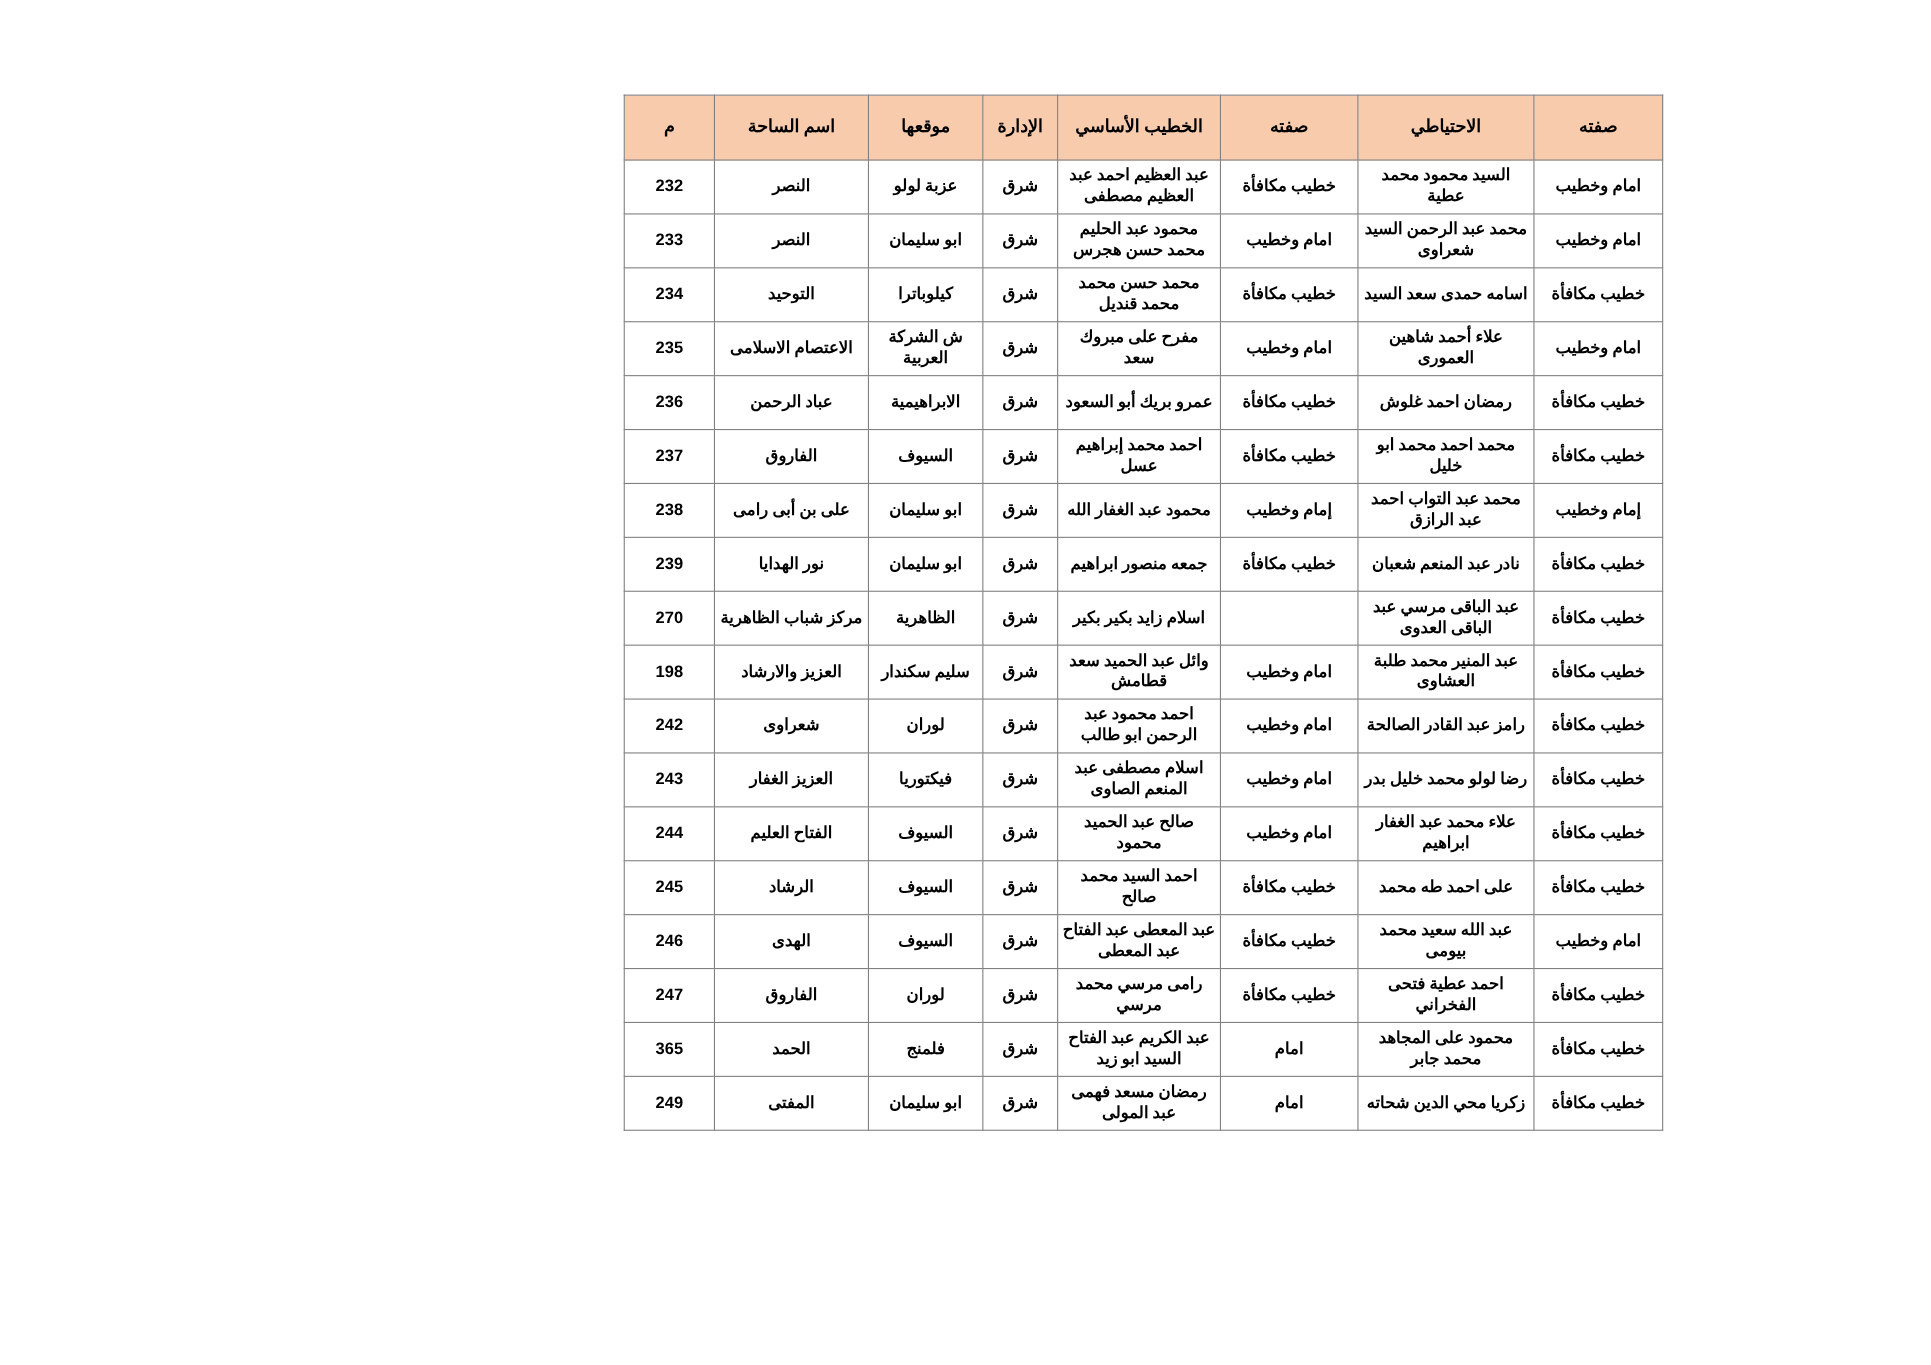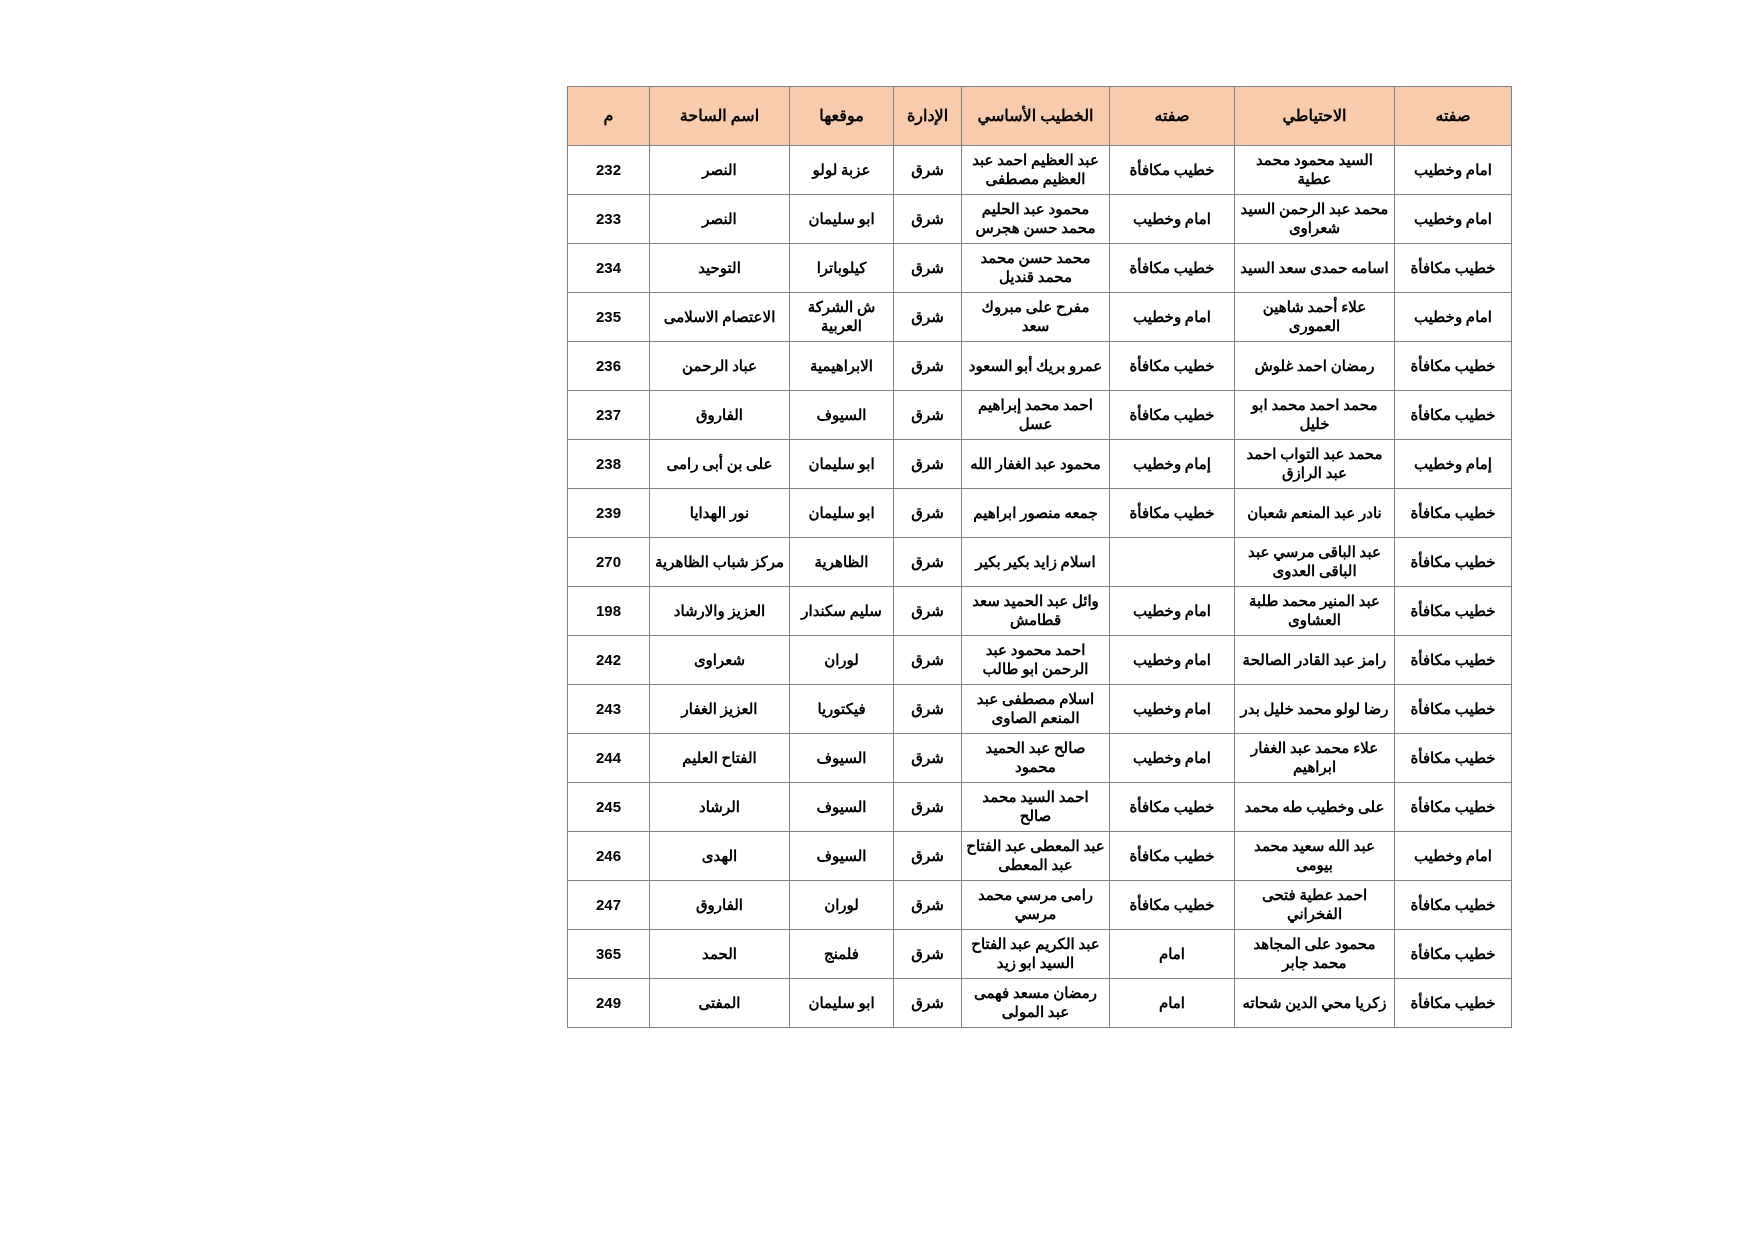--- a/index.html
+++ b/index.html
@@ -227,21 +227,21 @@
             <td>علاء محمد عبد الغفار ابراهيم</td>
             <td>امام وخطيب</td>
             <td>صالح عبد الحميد محمود</td>
             <td>شرق</td>
             <td>السيوف</td>
             <td>الفتاح  العليم</td>
             <td class="num">244</td>
           </tr>
           <tr>
             <td>خطيب مكافأة</td>
-            <td>على وخطيب طه محمد</td>
+            <td>على احمد طه محمد</td>
             <td>خطيب مكافأة</td>
             <td>احمد السيد محمد صالح</td>
             <td>شرق</td>
             <td>السيوف</td>
             <td>الرشاد</td>
             <td class="num">245</td>
           </tr>
           <tr>
             <td>امام وخطيب</td>
             <td>عبد الله سعيد محمد بيومى</td>

